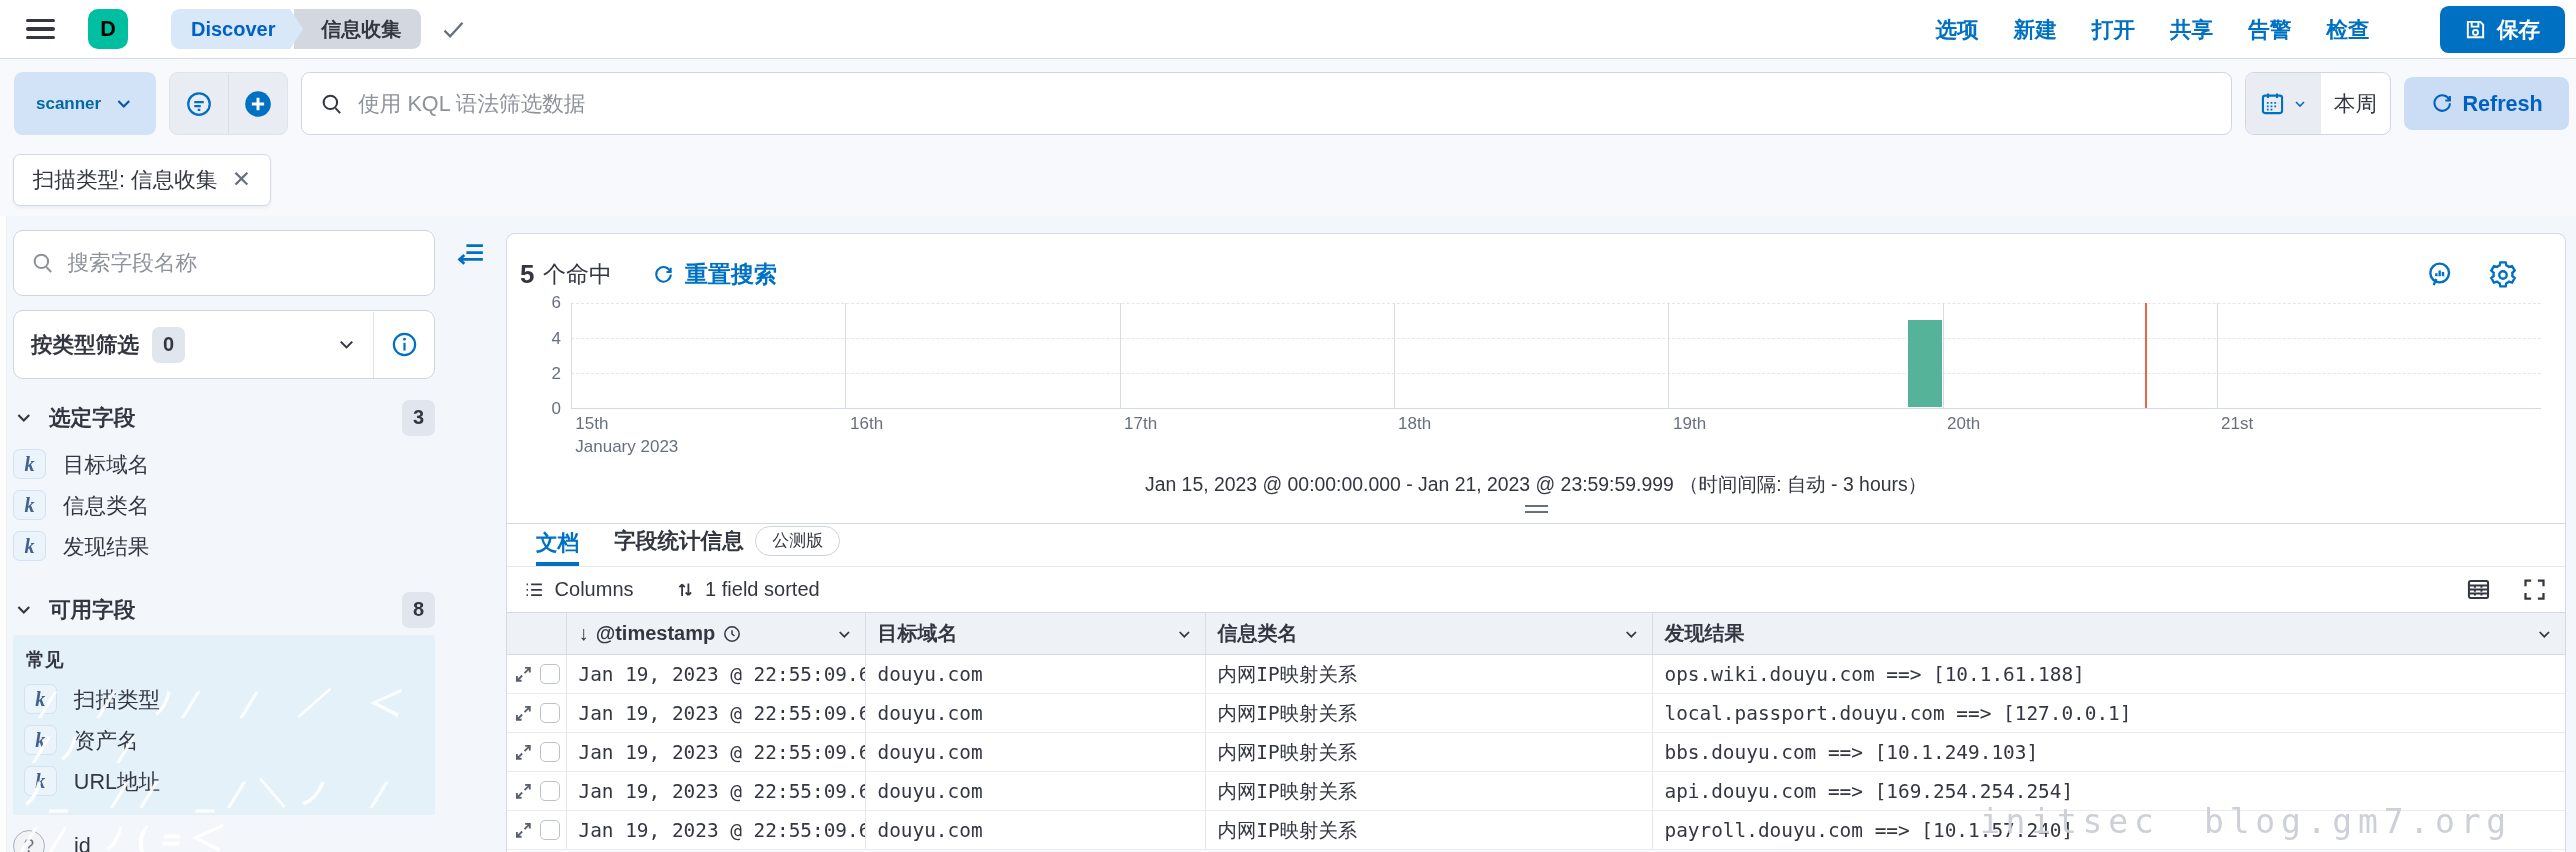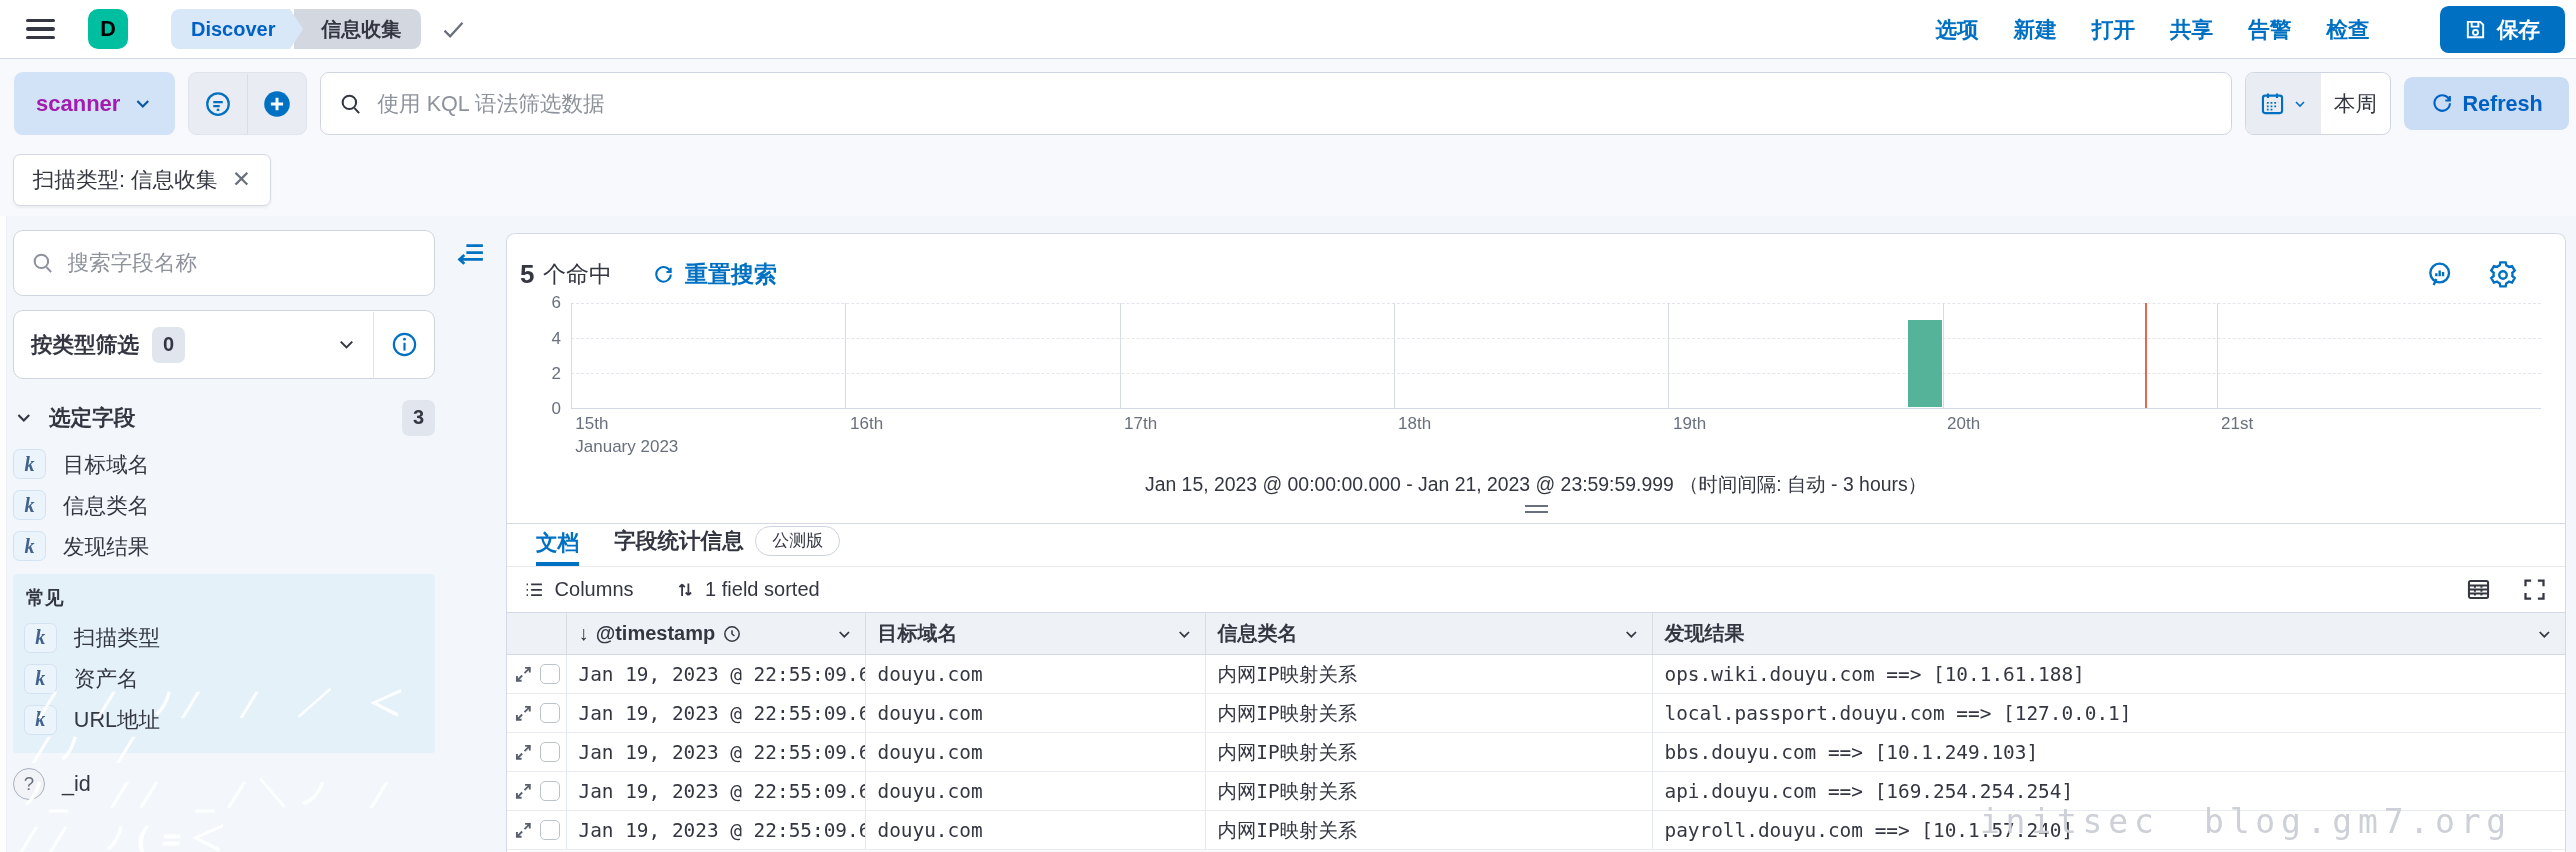--- a/index.html
+++ b/index.html
@@ -23,22 +23,22 @@
     display:flex; align-items:center; padding:0 20px 0 27px; border-radius:0 8.6px 8.6px 0; margin-left:4.3px; }
   .check-ic { margin-left:18.7px; }
   .top-actions { margin-left:auto; display:flex; align-items:center; gap:35px; }
   .top-link { color:#0071c2; font-size:21.6px; font-weight:600; cursor:pointer; white-space:nowrap; }
   .save-btn { background:#0071c2; color:#fff; border:none; height:47px; border-radius:8.6px;
     font-size:21.6px; font-weight:700; display:flex; align-items:center; gap:10px; padding:0 24.4px;
     margin-left:35px; cursor:pointer; font-family:inherit; }
 
   
   .query-bar { background:#f7f9fc; padding:13px 7.2px 11.5px 14.4px; display:flex; align-items:center; gap:13px; }
-  .dv-btn { height:63px; border-radius:8.6px; background:#d3e3f7; border:none; color:#a21caf;
-    font-size:22px; font-weight:700; display:flex; align-items:center; gap:11.5px; padding:0 21.6px; cursor:pointer; font-family:inherit;}
+  .dv-btn { height:63px; border-radius:8.6px; background:#d3e3f7; border:none; color:#0369a1;
+    font-size:17px; font-weight:700; display:flex; align-items:center; gap:11.5px; padding:0 21.6px; cursor:pointer; font-family:inherit;}
   .icon-group { height:63px; border-radius:8.6px; background:#e9edf3; border:1.4px solid #dfe4ec;
     display:flex; align-items:center; }
   .icon-group .ig-btn { width:58px; height:60px; display:flex; align-items:center; justify-content:center; cursor:pointer; }
   .icon-group .ig-sep { width:1.4px; height:60px; background:#d8dde6; }
   .kql-wrap { flex:1; height:63px; background:#fff; border:1.4px solid #d0d6e0; border-radius:8.6px;
     display:flex; align-items:center; padding:0 17px; gap:13px; }
   .kql-wrap input { flex:1; border:none; outline:none; font-size:21.6px; color:#343741; background:transparent; font-family:inherit;}
   .kql-wrap input::placeholder { color:#8d929b; }
   .date-group { height:63px; border:1.4px solid #d0d6e0; border-radius:8.6px; overflow:hidden; display:flex; background:#fff;}
   .date-cal { width:75px; background:#e9edf3; display:flex; align-items:center; justify-content:center; gap:5.8px; cursor:pointer;}
@@ -299,20 +299,27 @@
       </div>
       <div class="f-item">
         <span class="k-badge">k</span>
         <span class="nm">信息类名</span>
       </div>
       <div class="f-item">
         <span class="k-badge">k</span>
         <span class="nm">发现结果</span>
       </div>
 
+      <div class="sec-head" style="margin-top:24.4px">
+        <svg width="21.6" height="21.6" viewBox="0 0 24 24">
+            <path d="M6 9l6 6 6-6" fill="none" stroke="#343741" stroke-width="2.4"></path>
+          </svg>
+        <span class="t">可用字段</span>
+        <span class="count-badge">8</span>
+      </div>
 
       <div class="popular-block">
         <div class="ph">常见</div>
         <div class="f-item">
           <span class="k-badge">k</span>
           <span class="nm">扫描类型</span>
         </div>
         <div class="f-item">
           <span class="k-badge">k</span>
           <span class="nm">资产名</span>

